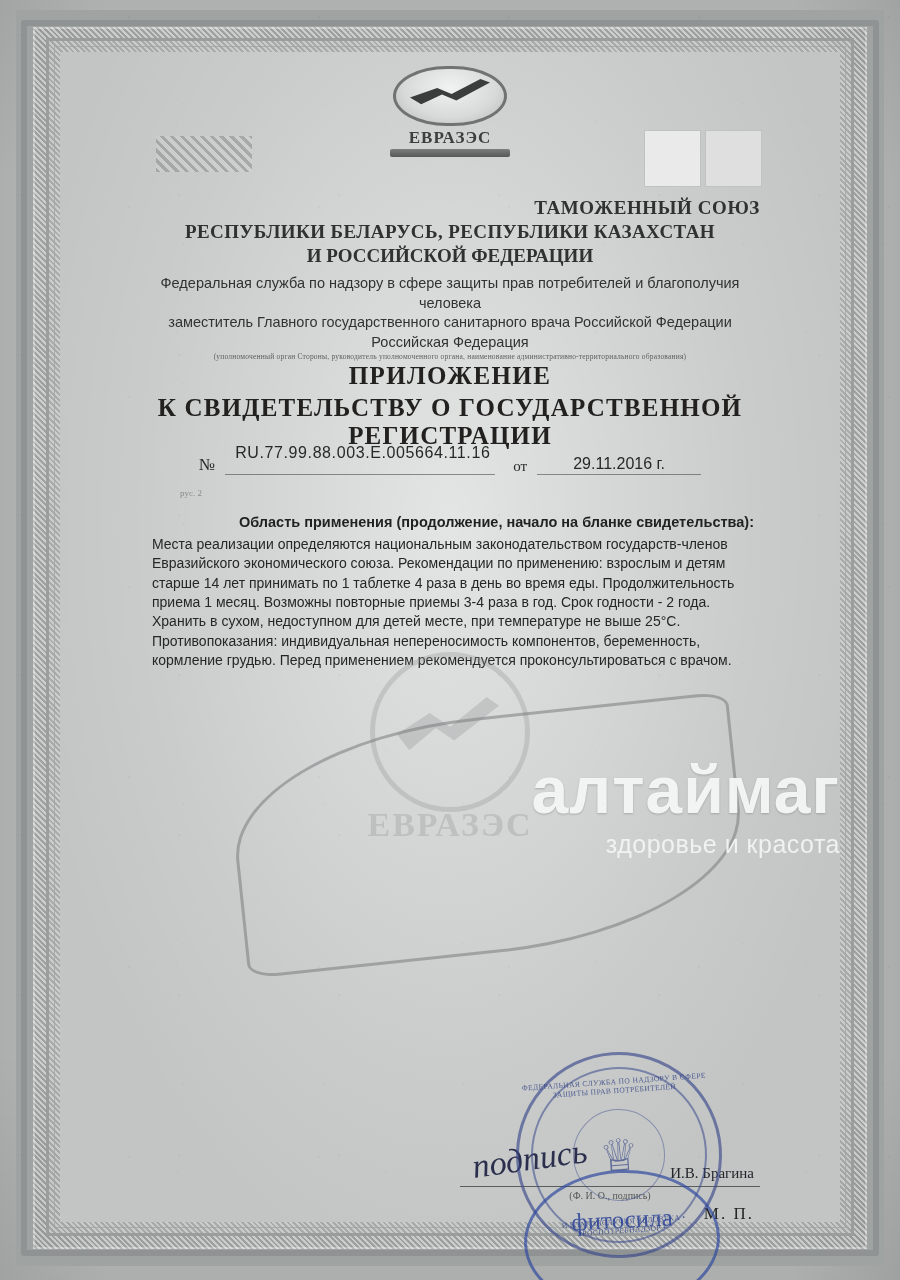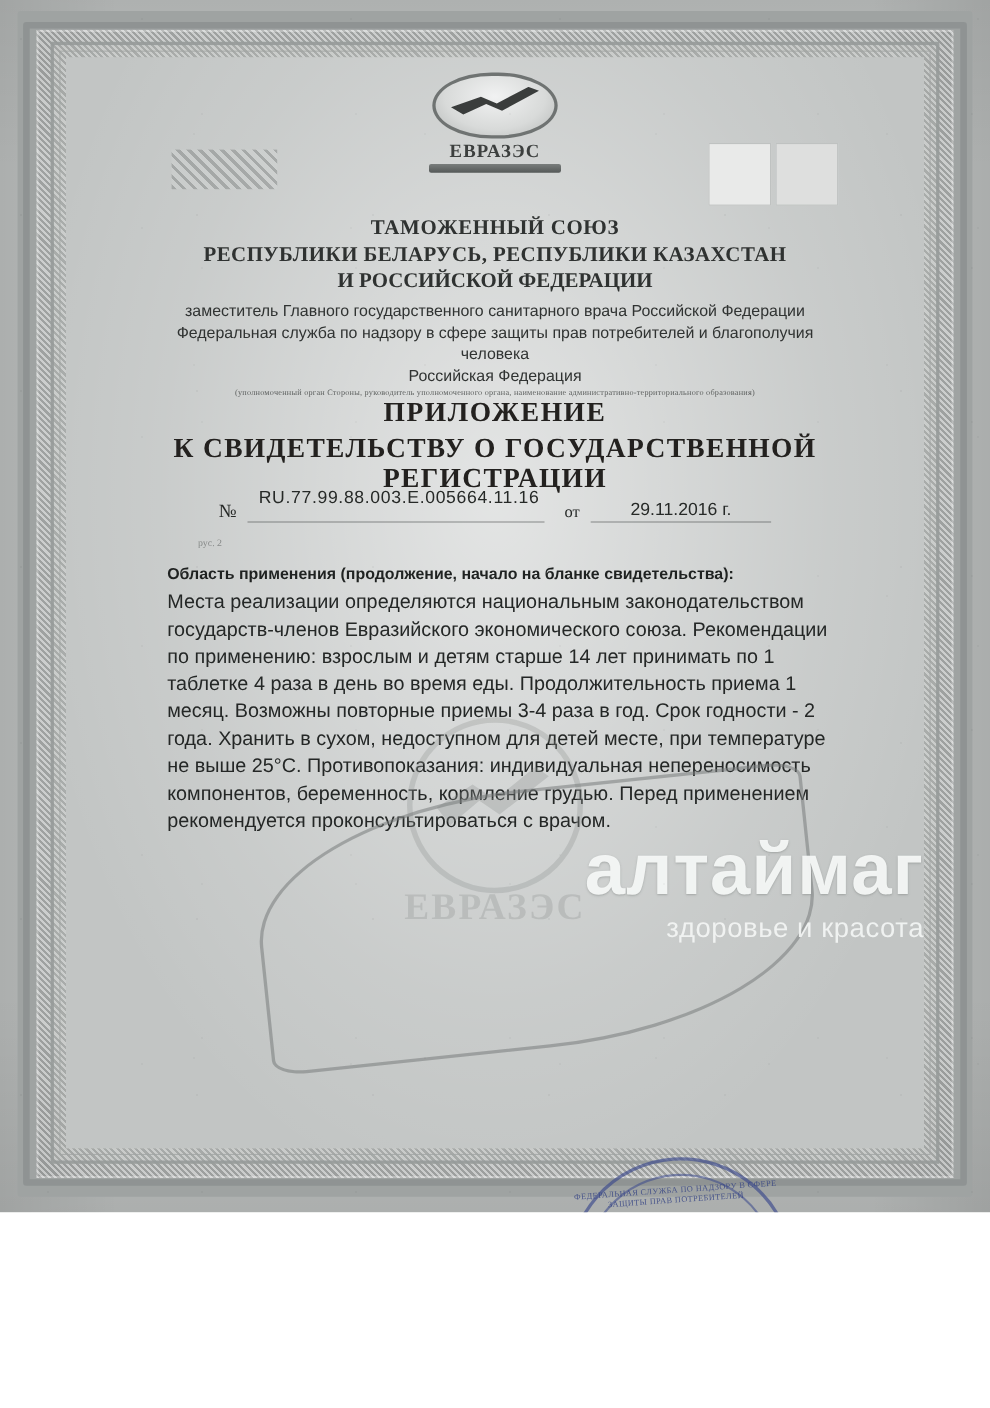--- a/index.html
+++ b/index.html
@@ -11,21 +11,21 @@
     width: 900px;
     height: 1280px;
     font-family: "Liberation Sans", sans-serif;
     overflow: hidden;
   }
 
   
   .scan {
     position: relative;
     width: 900px;
-    height: 1102px;
+    height: 1280px;
     background:
       linear-gradient(180deg, rgba(0,0,0,0.06) 0%, rgba(0,0,0,0.00) 14%, rgba(0,0,0,0.00) 82%, rgba(0,0,0,0.07) 100%),
       linear-gradient(90deg, rgba(0,0,0,0.07) 0%, rgba(0,0,0,0.00) 12%, rgba(0,0,0,0.00) 88%, rgba(0,0,0,0.08) 100%),
       #b9bcbb;
     overflow: hidden;
   }
 
   
   .frame-outer {
     position: absolute;
@@ -134,20 +134,21 @@
     left: 80px; right: 80px;
     top: 145px;
     text-align: center;
     color: #2f3231;
   }
   .head .l1 {
     font-family: "Liberation Serif", serif;
     font-weight: bold;
     font-size: 19px;
     letter-spacing: .6px;
+    text-align: right;
   }
   .head .l2 {
     font-family: "Liberation Serif", serif;
     font-weight: bold;
     font-size: 19px;
     letter-spacing: .4px;
     margin-top: 2px;
   }
   .head .l3 {
     font-family: "Liberation Serif", serif;
@@ -245,24 +246,25 @@
     position: absolute;
     left: 92px; right: 86px;
     top: 462px;
   }
   .body-sec .b-title {
     font-family: "Liberation Sans", sans-serif;
     font-weight: bold;
     font-size: 14.5px;
     color: #1f2221;
     margin-bottom: 5px;
+    text-align: right;
   }
   .body-sec .b-text {
     font-family: "Liberation Sans", sans-serif;
-    font-size: 18px;
+    font-size: 14px;
     line-height: 1.38;
     color: #242726;
     text-align: left;
   }
 
   
   .wm-emblem {
     position: absolute;
     left: 50%;
     transform: translateX(-50%);
@@ -490,22 +492,22 @@
     <div class="top-boxes">
       <div class="bx b1"></div>
       <div class="bx b2"></div>
     </div>
 
     <div class="head">
       <div class="l1">ТАМОЖЕННЫЙ СОЮЗ</div>
       <div class="l2">РЕСПУБЛИКИ БЕЛАРУСЬ, РЕСПУБЛИКИ КАЗАХСТАН</div>
       <div class="l3">И РОССИЙСКОЙ ФЕДЕРАЦИИ</div>
       <div class="sub">
+        <div>Федеральная служба по надзору в сфере защиты прав потребителей и благополучия человека</div>
         <div>заместитель Главного государственного санитарного врача Российской Федерации</div>
-        <div>Федеральная служба по надзору в сфере защиты прав потребителей и благополучия человека</div>
         <div>Российская Федерация</div>
       </div>
       <div class="tiny">(уполномоченный орган Стороны, руководитель уполномоченного органа, наименование административно-территориального образования)</div>
     </div>
 
     <div class="title-block">
       <div class="t1">ПРИЛОЖЕНИЕ</div>
       <div class="t2">К СВИДЕТЕЛЬСТВУ О ГОСУДАРСТВЕННОЙ РЕГИСТРАЦИИ</div>
     </div>
 

